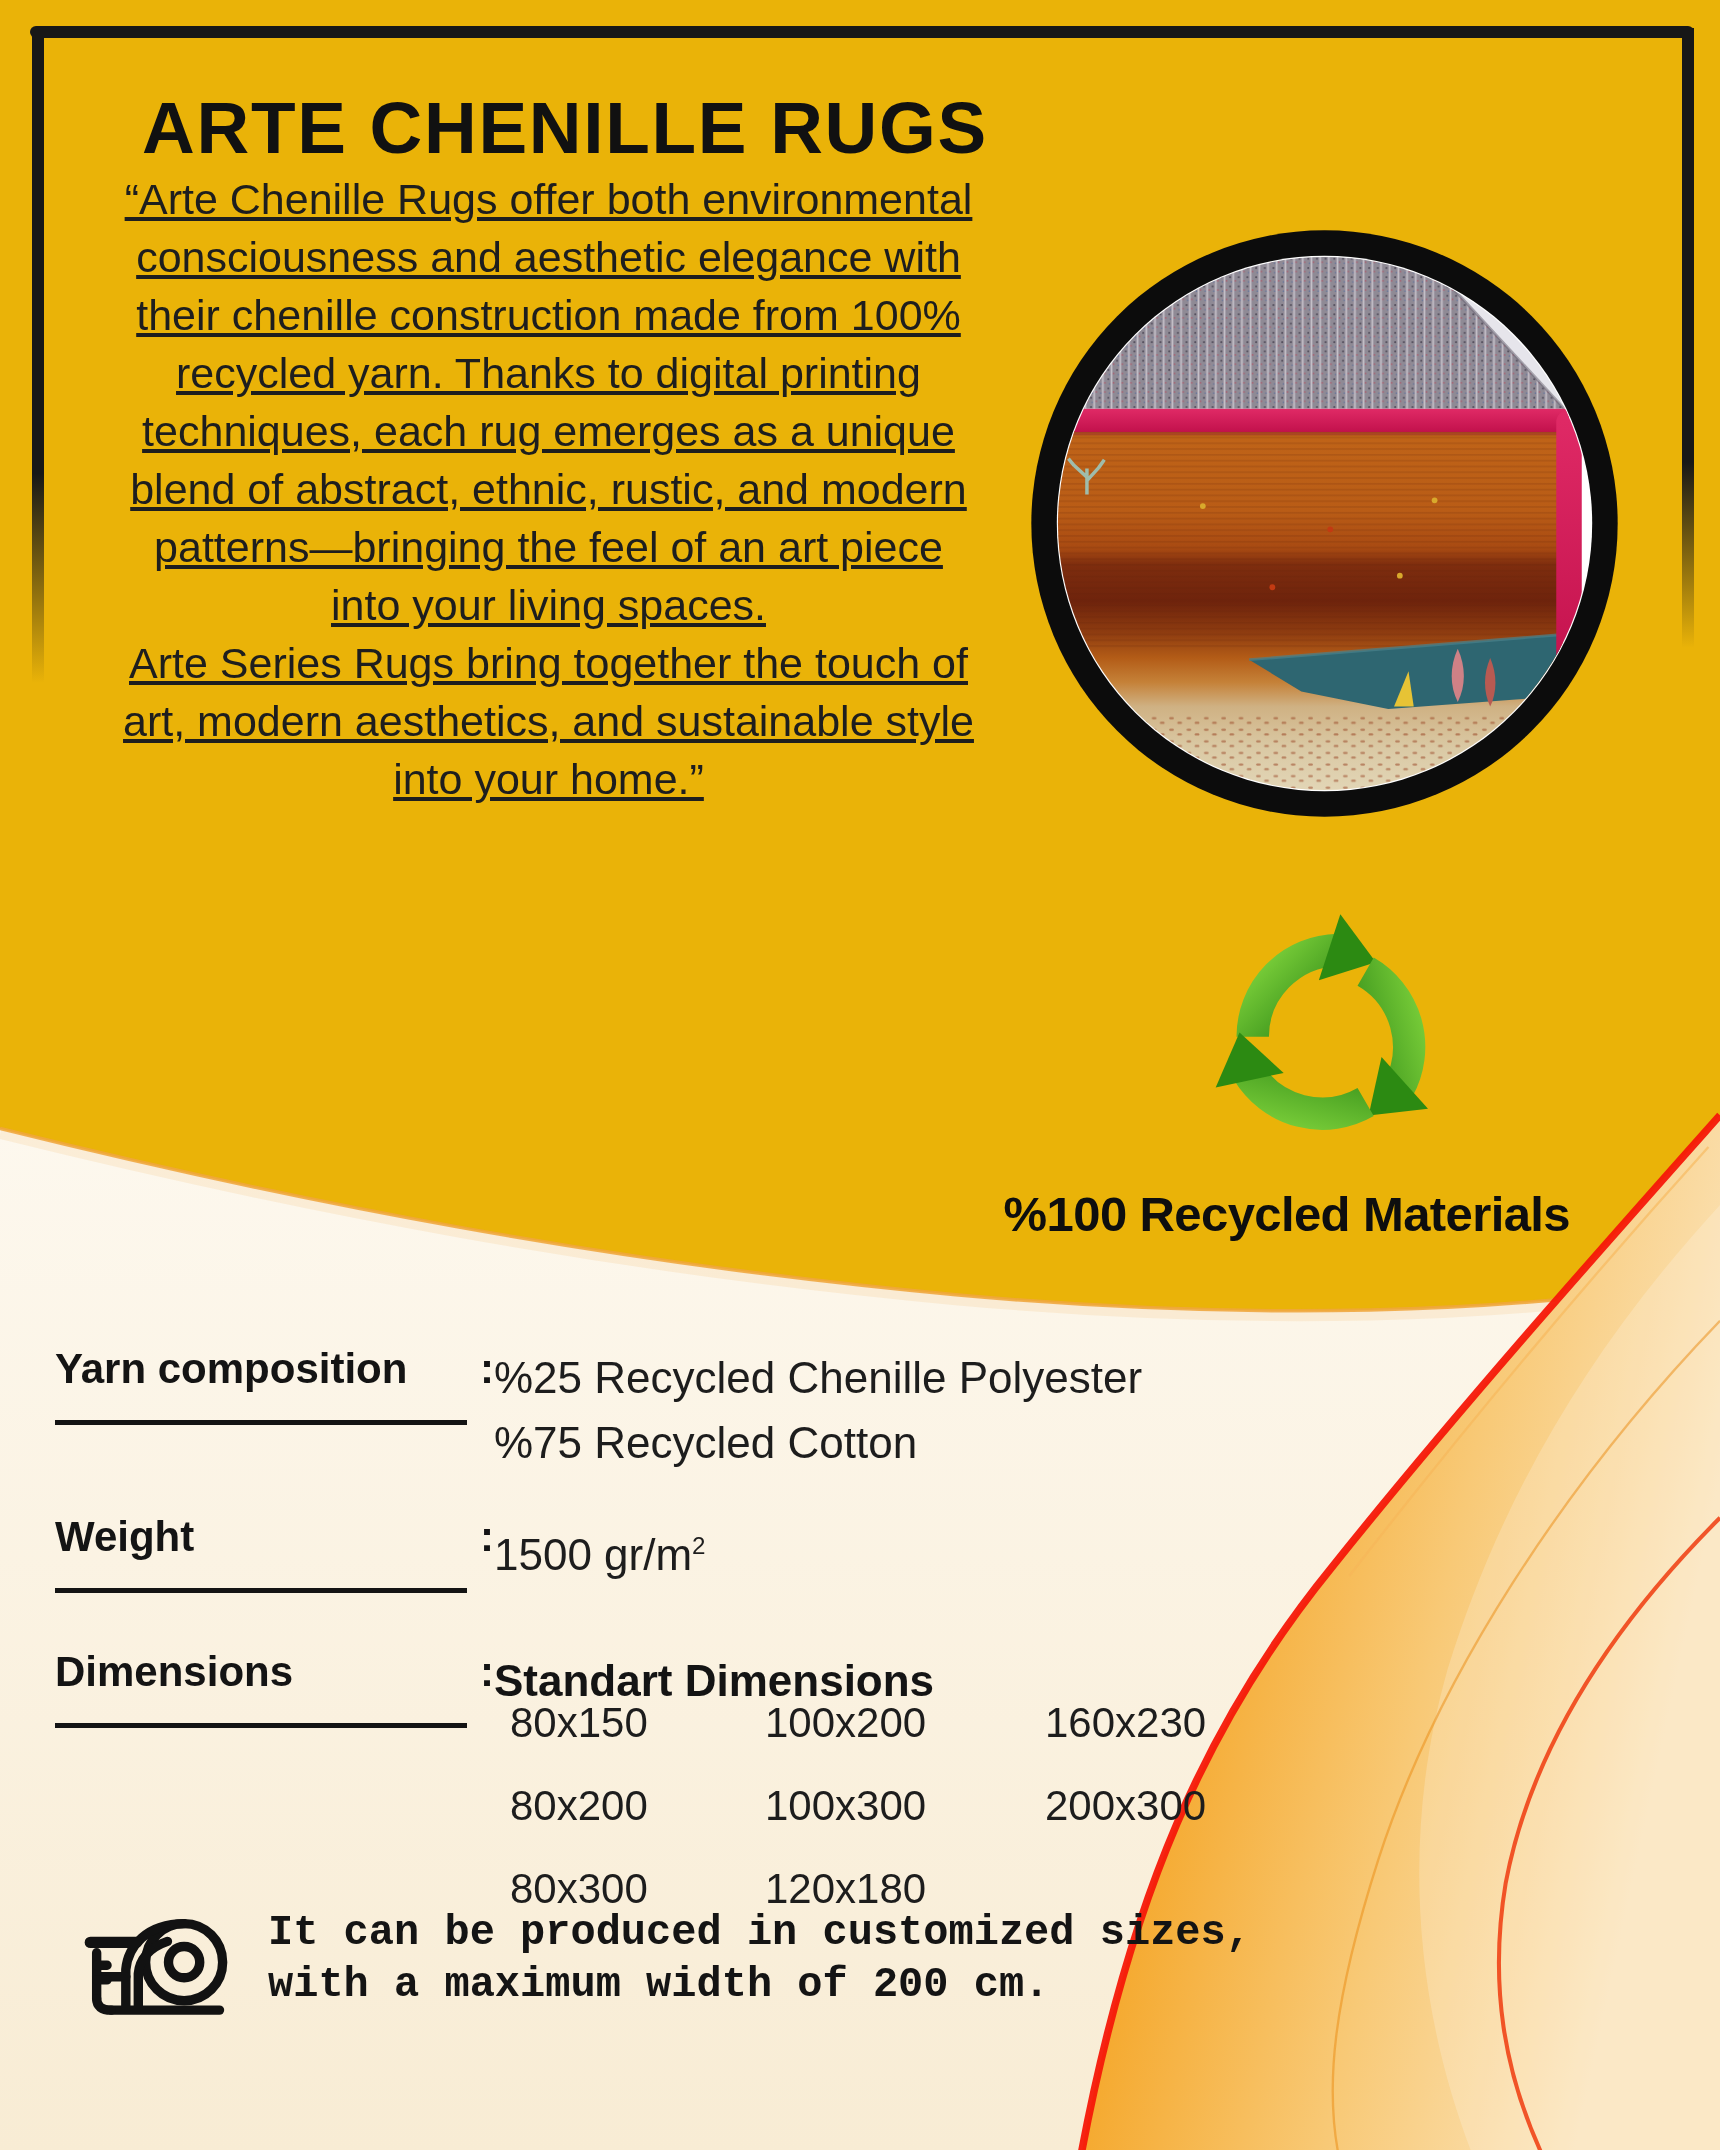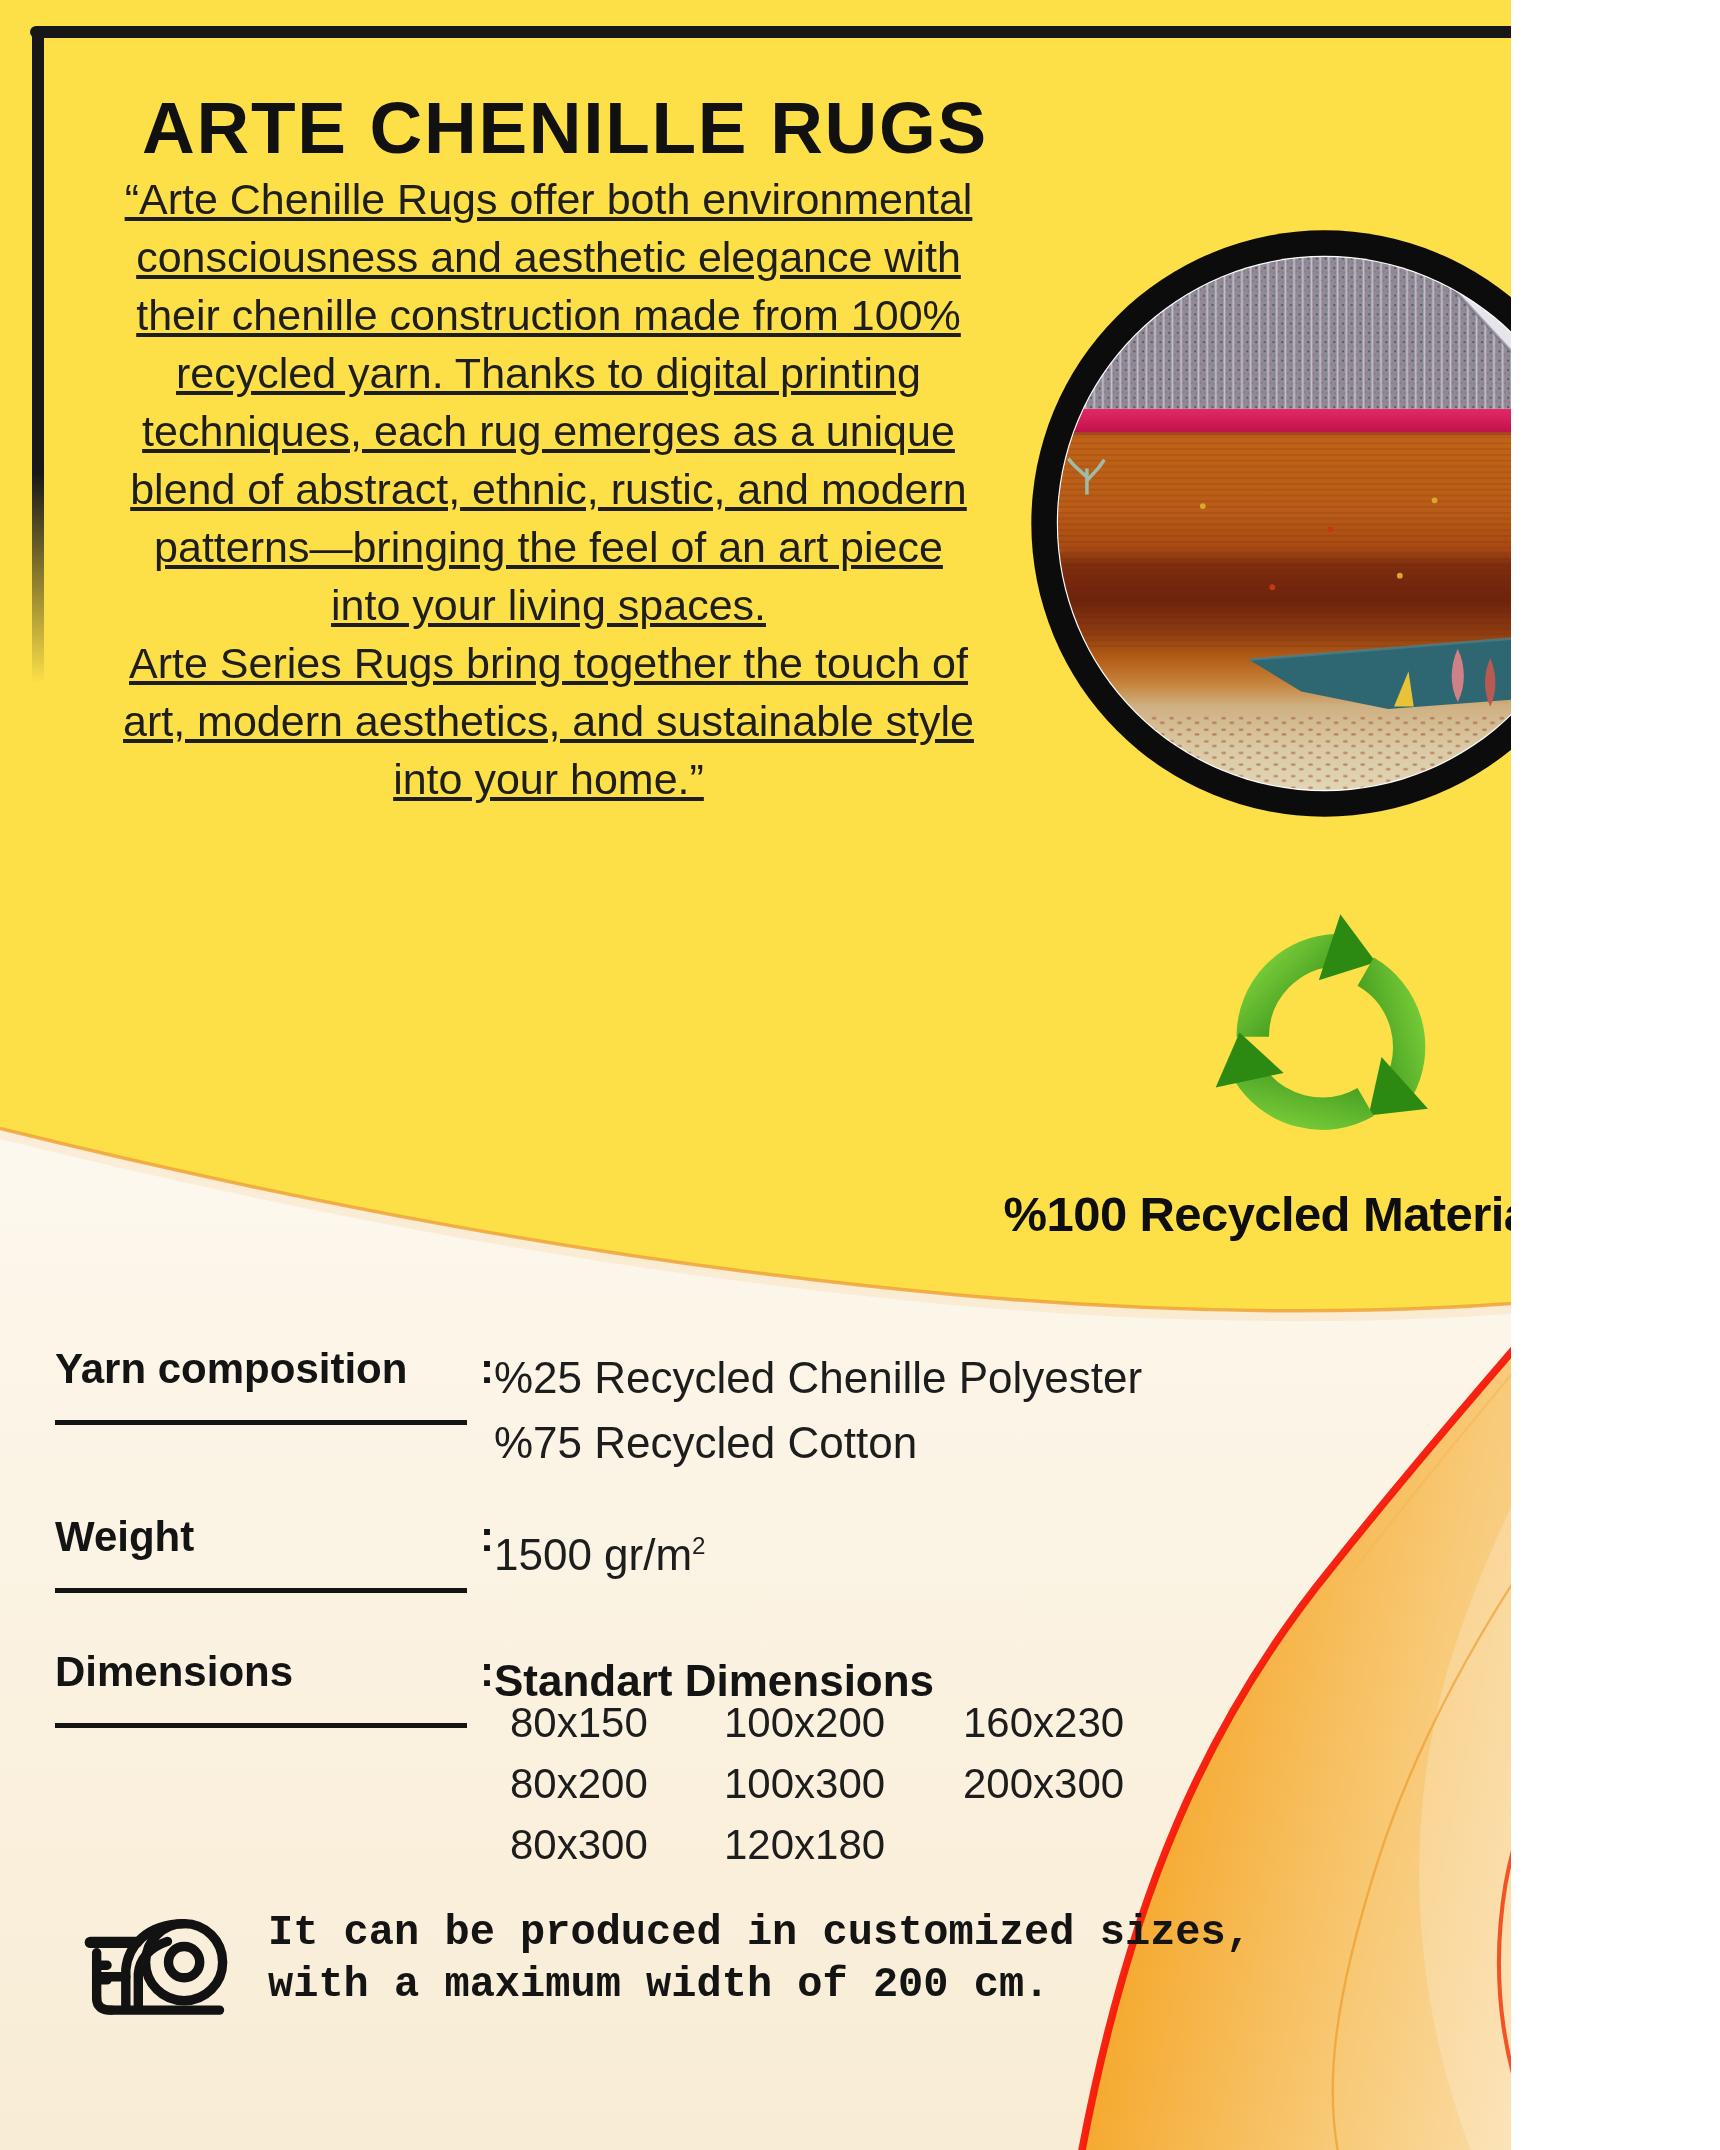--- a/index.html
+++ b/index.html
@@ -1,18 +1,18 @@
 <!DOCTYPE html>
 <html style="font-size:9.3px"><head>
 <meta charset="utf-8">
 <style>
   html,body{margin:0;padding:0;background:#ffffff;}
   #stage{
-    position:relative;width:1511px;height:2151px;overflow:hidden;
-    background:#fde047;
+    position:relative;width:1720px;height:2151px;overflow:hidden;
+    background:#eab308;
     font-family:"Liberation Sans", sans-serif;
     color:#1c1c1c;
   }
   #stage *{box-sizing:border-box;}
   .abs{position:absolute;}
   
   #bg-waves{position:absolute;left:0;top:0;width:1720px;height:2151px;z-index:0;}
   
   .frame-top{left:30px;top:25.5px;width:1664px;height:12px;background:#171717;border-radius:7px;z-index:2;}
   .frame-left{left:32px;top:28px;width:11.6px;height:655px;
@@ -37,21 +37,21 @@
   .spec-colon{position:absolute;left:480px;font-size:42px;font-weight:700;color:#141414;}
   .spec-values{position:absolute;left:494px;width:811px;font-size:44px;font-weight:400;color:#1d1d1d;}
   .spec-values .vline{line-height:65px;}
   .row-yarn{top:1345px;}
   .row-weight{top:1513px;}
   .row-dims{top:1648px;}
   .value-bold{font-weight:700;color:#141414;}
   sup.unit{font-size:0.55em;vertical-align:super;}
   
   .sizes-grid{left:510px;top:1702px;display:grid;grid-template-columns:214px 239px 249px;
-    row-gap:19px;font-size:42px;line-height:42px;color:#1d1d1d;z-index:3;}
+    row-gap:19px;font-size:42px;line-height:42px;color:#1d1d1d;z-index:3;gap:41px;}
   
   .note-icon{left:80px;top:1913px;width:177px;height:111px;z-index:3;}
   .note-text{left:268px;top:1907px;width:985px;font-size:42px;font-weight:700;
     line-height:52px;color:#141414;z-index:3;font-family:Liberation Mono, monospace;}
 </style>
 </head>
 <body>
 
 <div id="stage">
 

